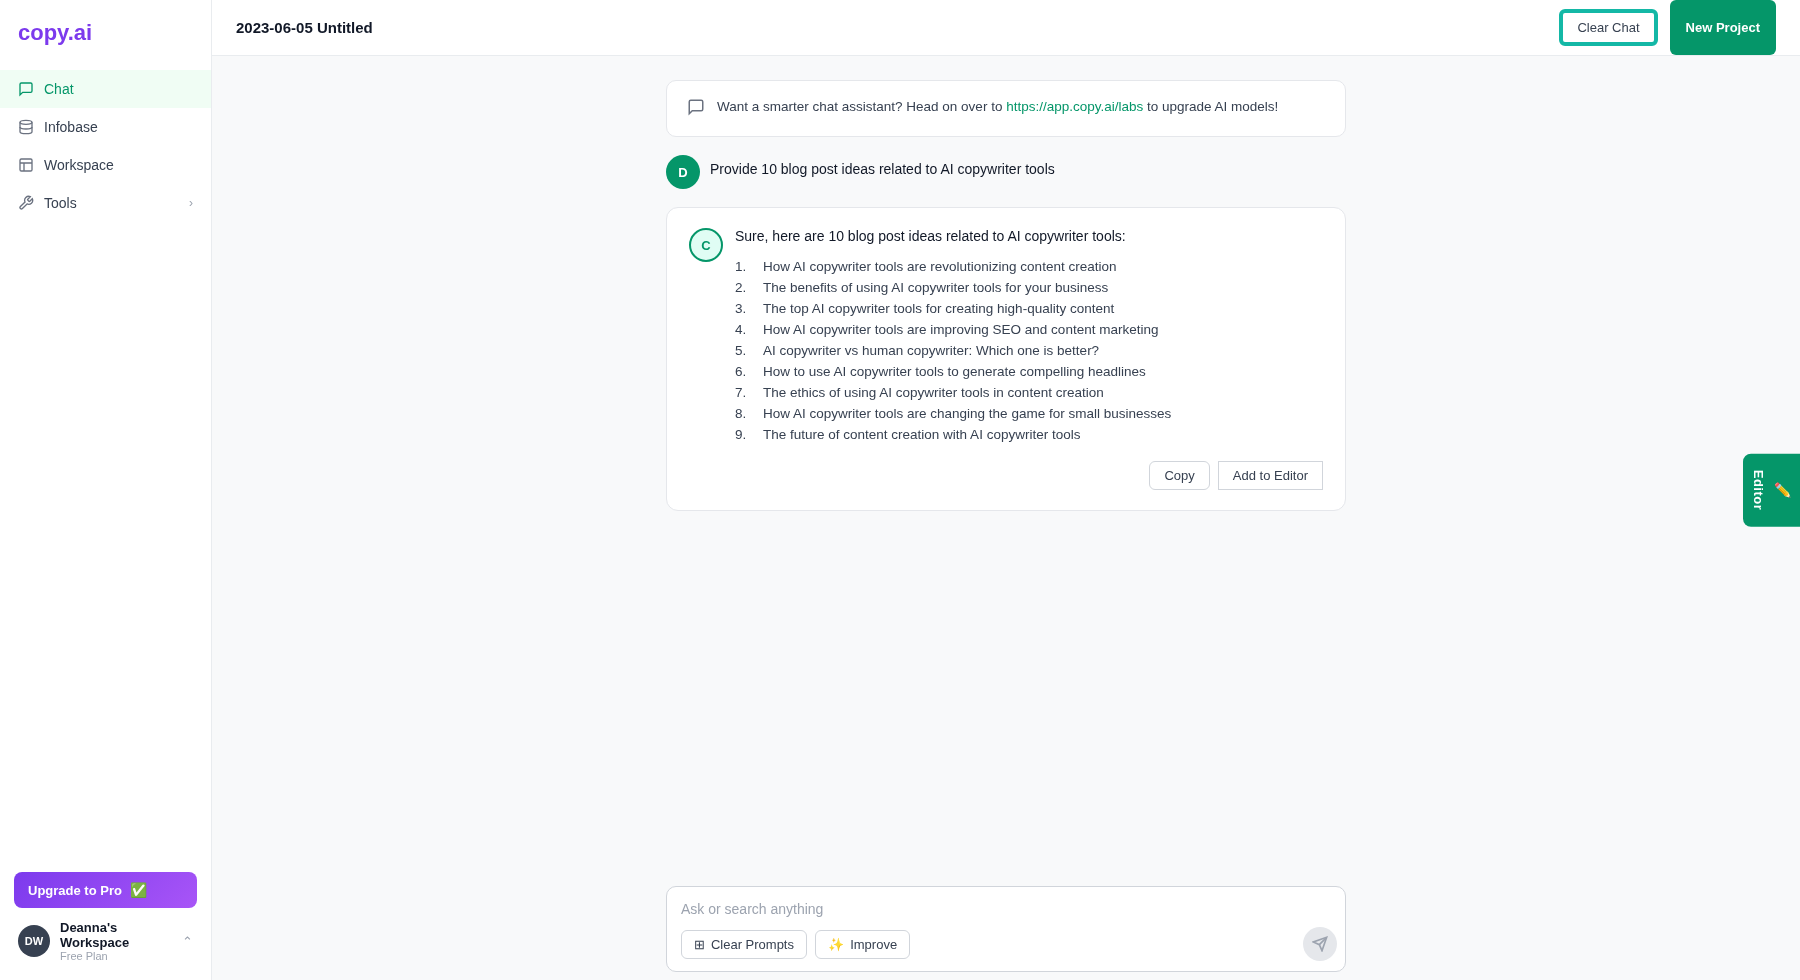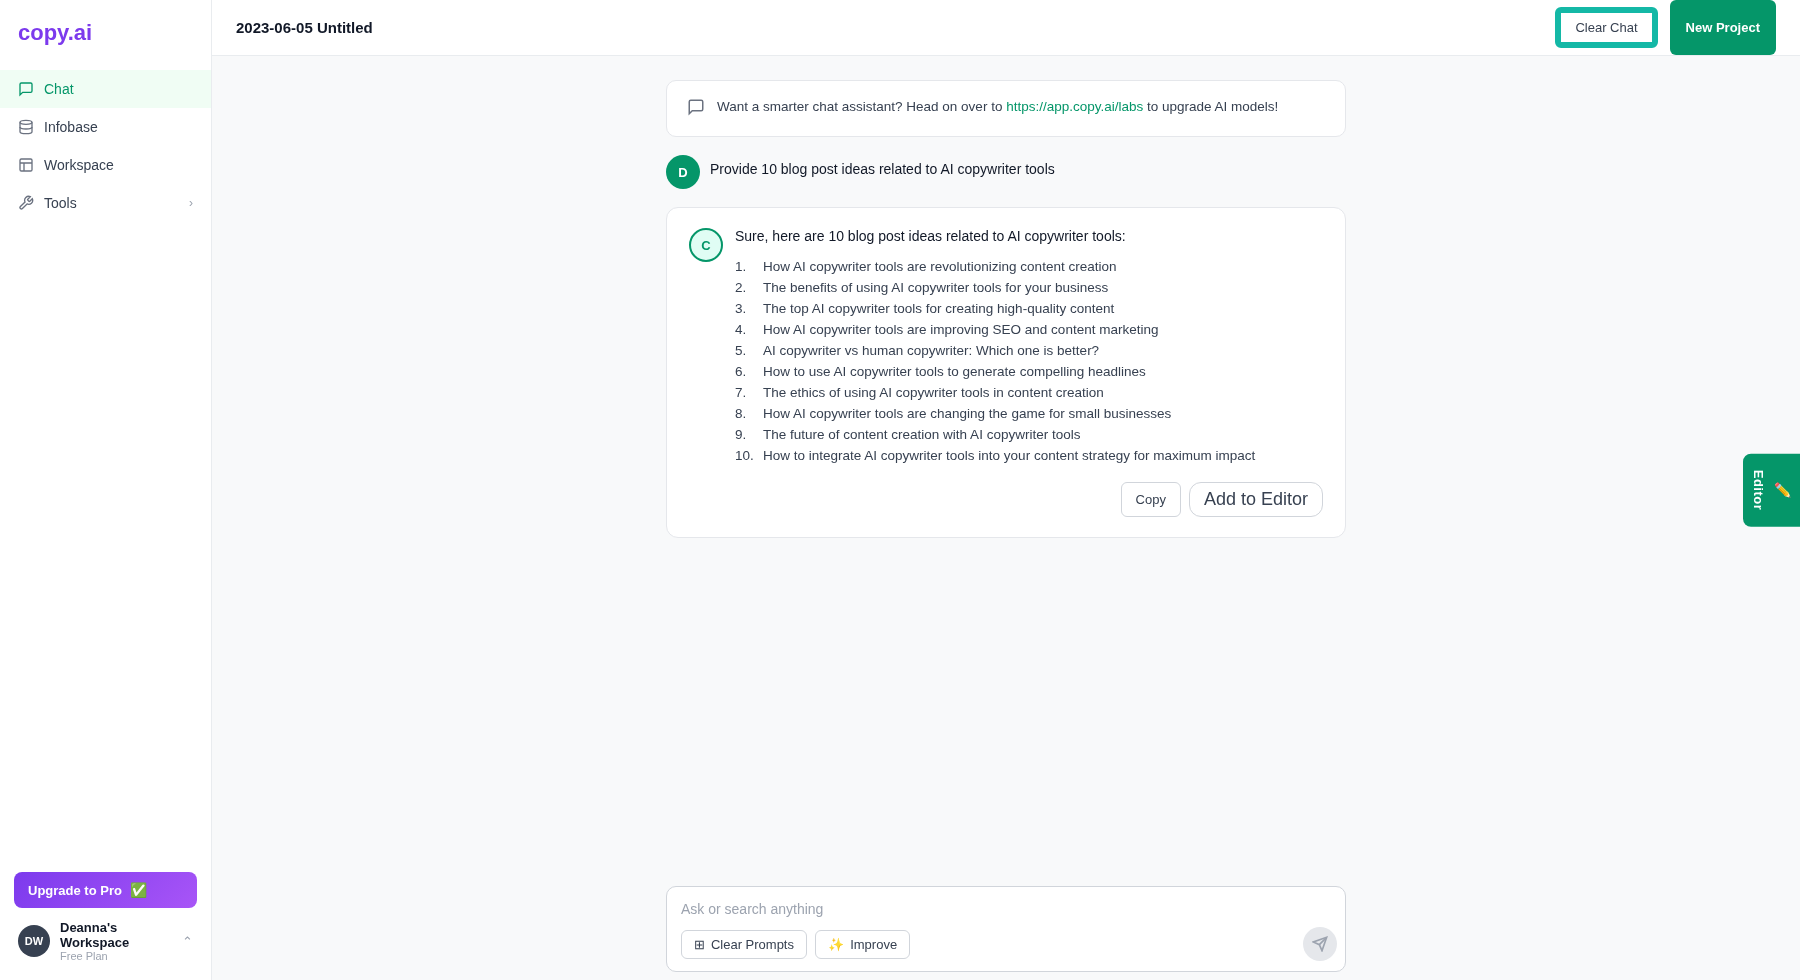--- a/index.html
+++ b/index.html
@@ -92,21 +92,21 @@
       background: #fff;
       border-bottom: 1px solid #e9ecef;
       display: flex;
       align-items: center;
       padding: 0 24px;
       gap: 12px;
     }
     .page-title { font-size: 15px; font-weight: 600; color: #111827; flex: 1; }
     .clear-chat-btn {
       background: #fff;
-      border: 6px solid #14b8a6;
+      border: 4px solid #14b8a6;
       border-radius: 6px;
       padding: 7px 14px;
       font-size: 13px;
       font-weight: 500;
       color: #374151;
       cursor: pointer;
     }
     .new-project-btn {
       background: #059669;
       border: none;
@@ -213,23 +213,23 @@
       border: 1px solid #d1d5db;
       border-radius: 6px;
       padding: 6px 14px;
       font-size: 13px;
       color: #374151;
       cursor: pointer;
     }
     .add-editor-btn {
       background: transparent;
       border: 1px solid #d1d5db;
-      border-radius: 12px;
+      border-radius: 0;
       padding: 6px 14px;
-      font-size: 18px;
+      font-size: 13px;
       color: #374151;
       cursor: pointer;
     }
 
     
     #input-area {
       padding: 14px 0 8px;
       display: flex;
       flex-direction: column;
       align-items: center;
@@ -452,24 +452,20 @@
                 <span class="list-num">7.</span>
                 <span>The ethics of using AI copywriter tools in content creation</span>
               </li>
               <li>
                 <span class="list-num">8.</span>
                 <span>How AI copywriter tools are changing the game for small businesses</span>
               </li>
               <li>
                 <span class="list-num">9.</span>
                 <span>The future of content creation with AI copywriter tools</span>
-              </li>
-              <li>
-                <span class="list-num">10.</span>
-                <span>How to integrate AI copywriter tools into your content strategy for maximum impact</span>
               </li>
             </ol>
           <div class="ai-actions">
             <button class="copy-btn">Copy</button>
             <button class="add-editor-btn">Add to Editor</button>
           </div>
         </div>
       </div>
 
     </div>

